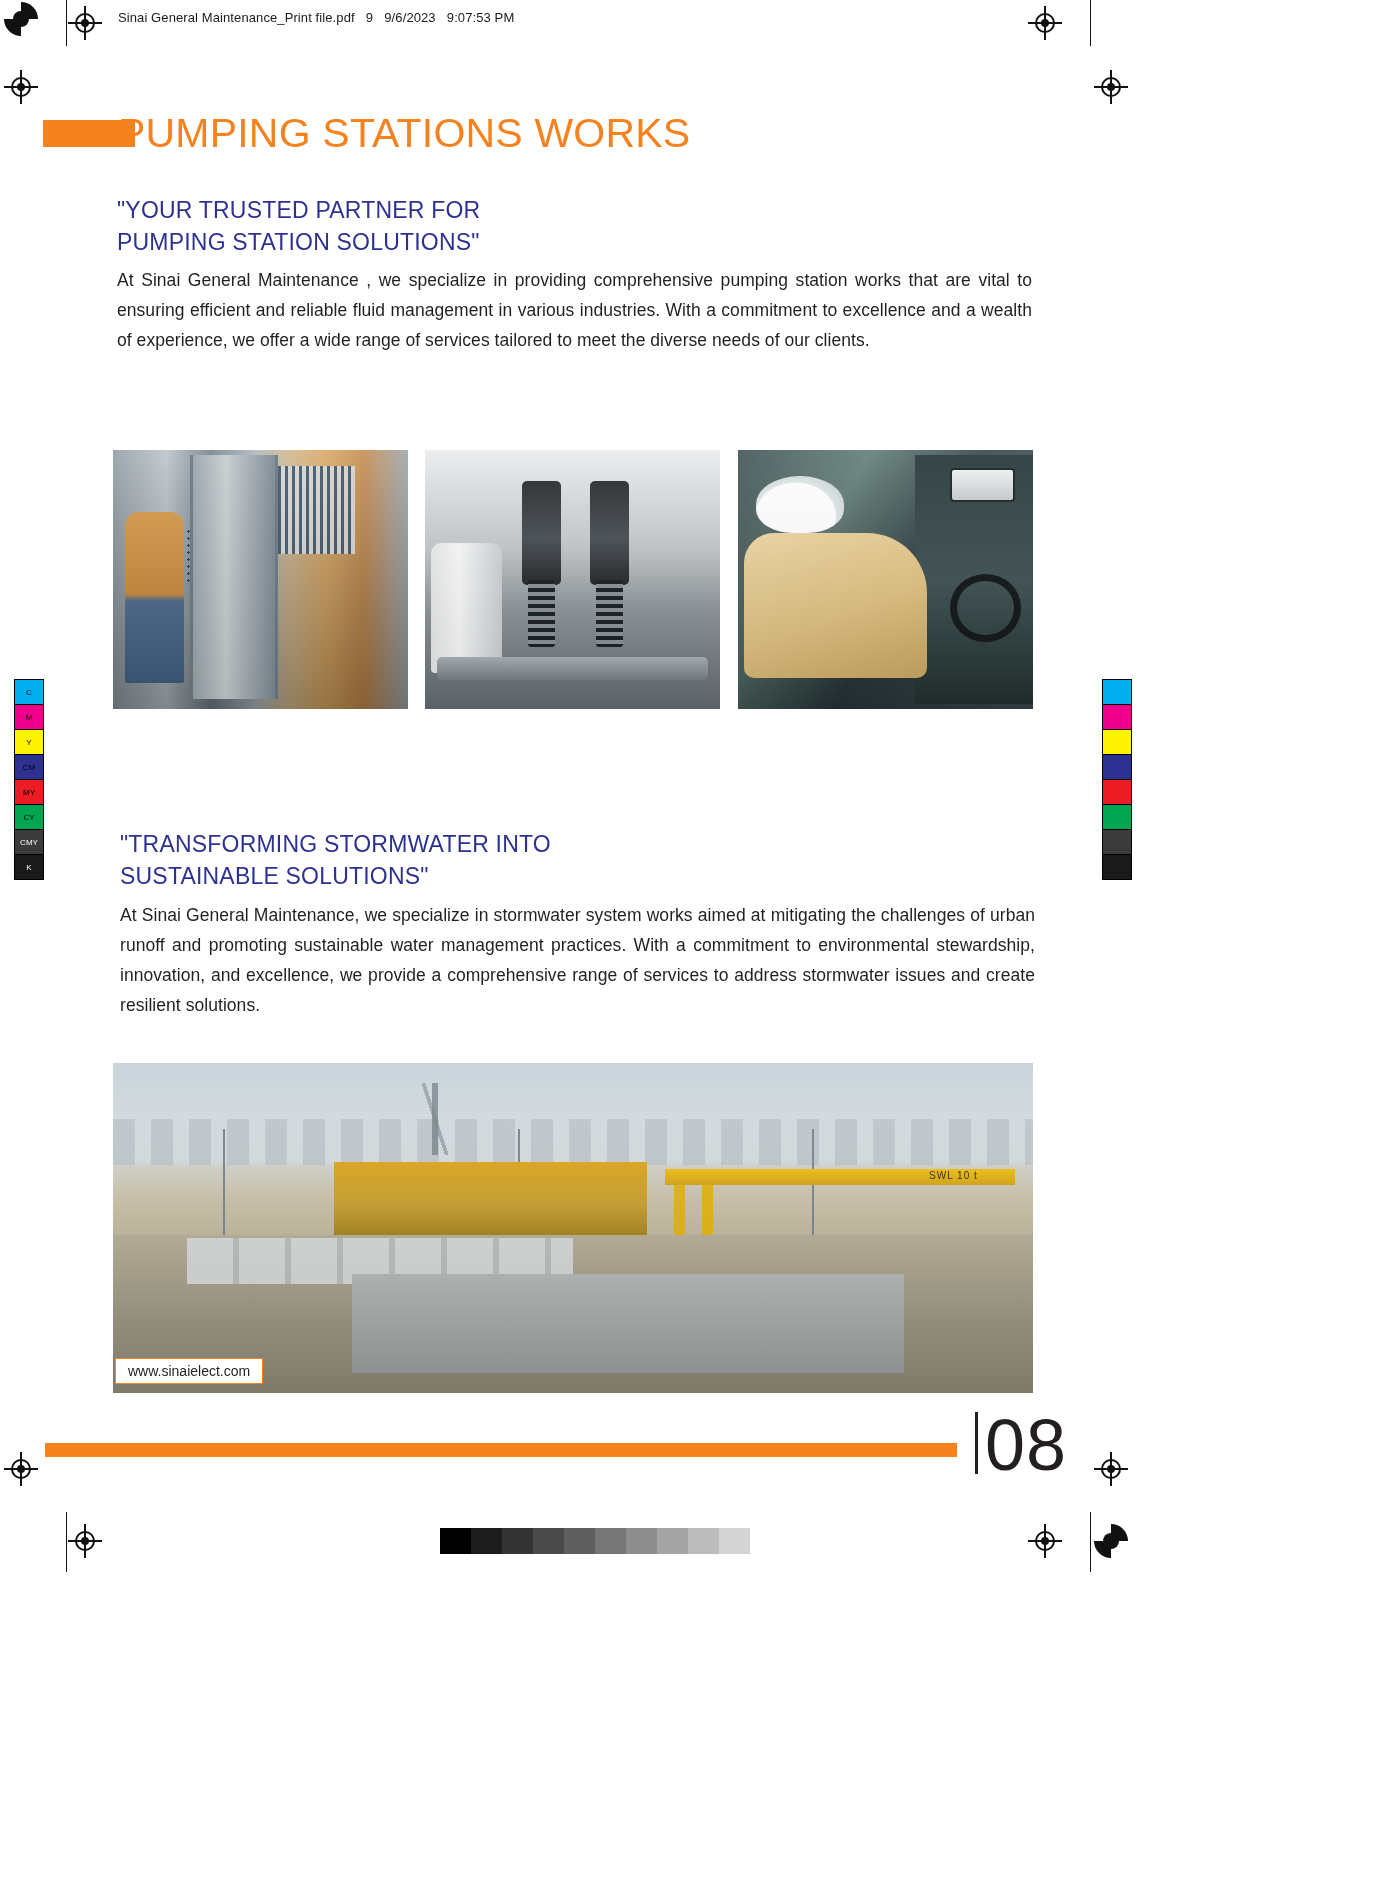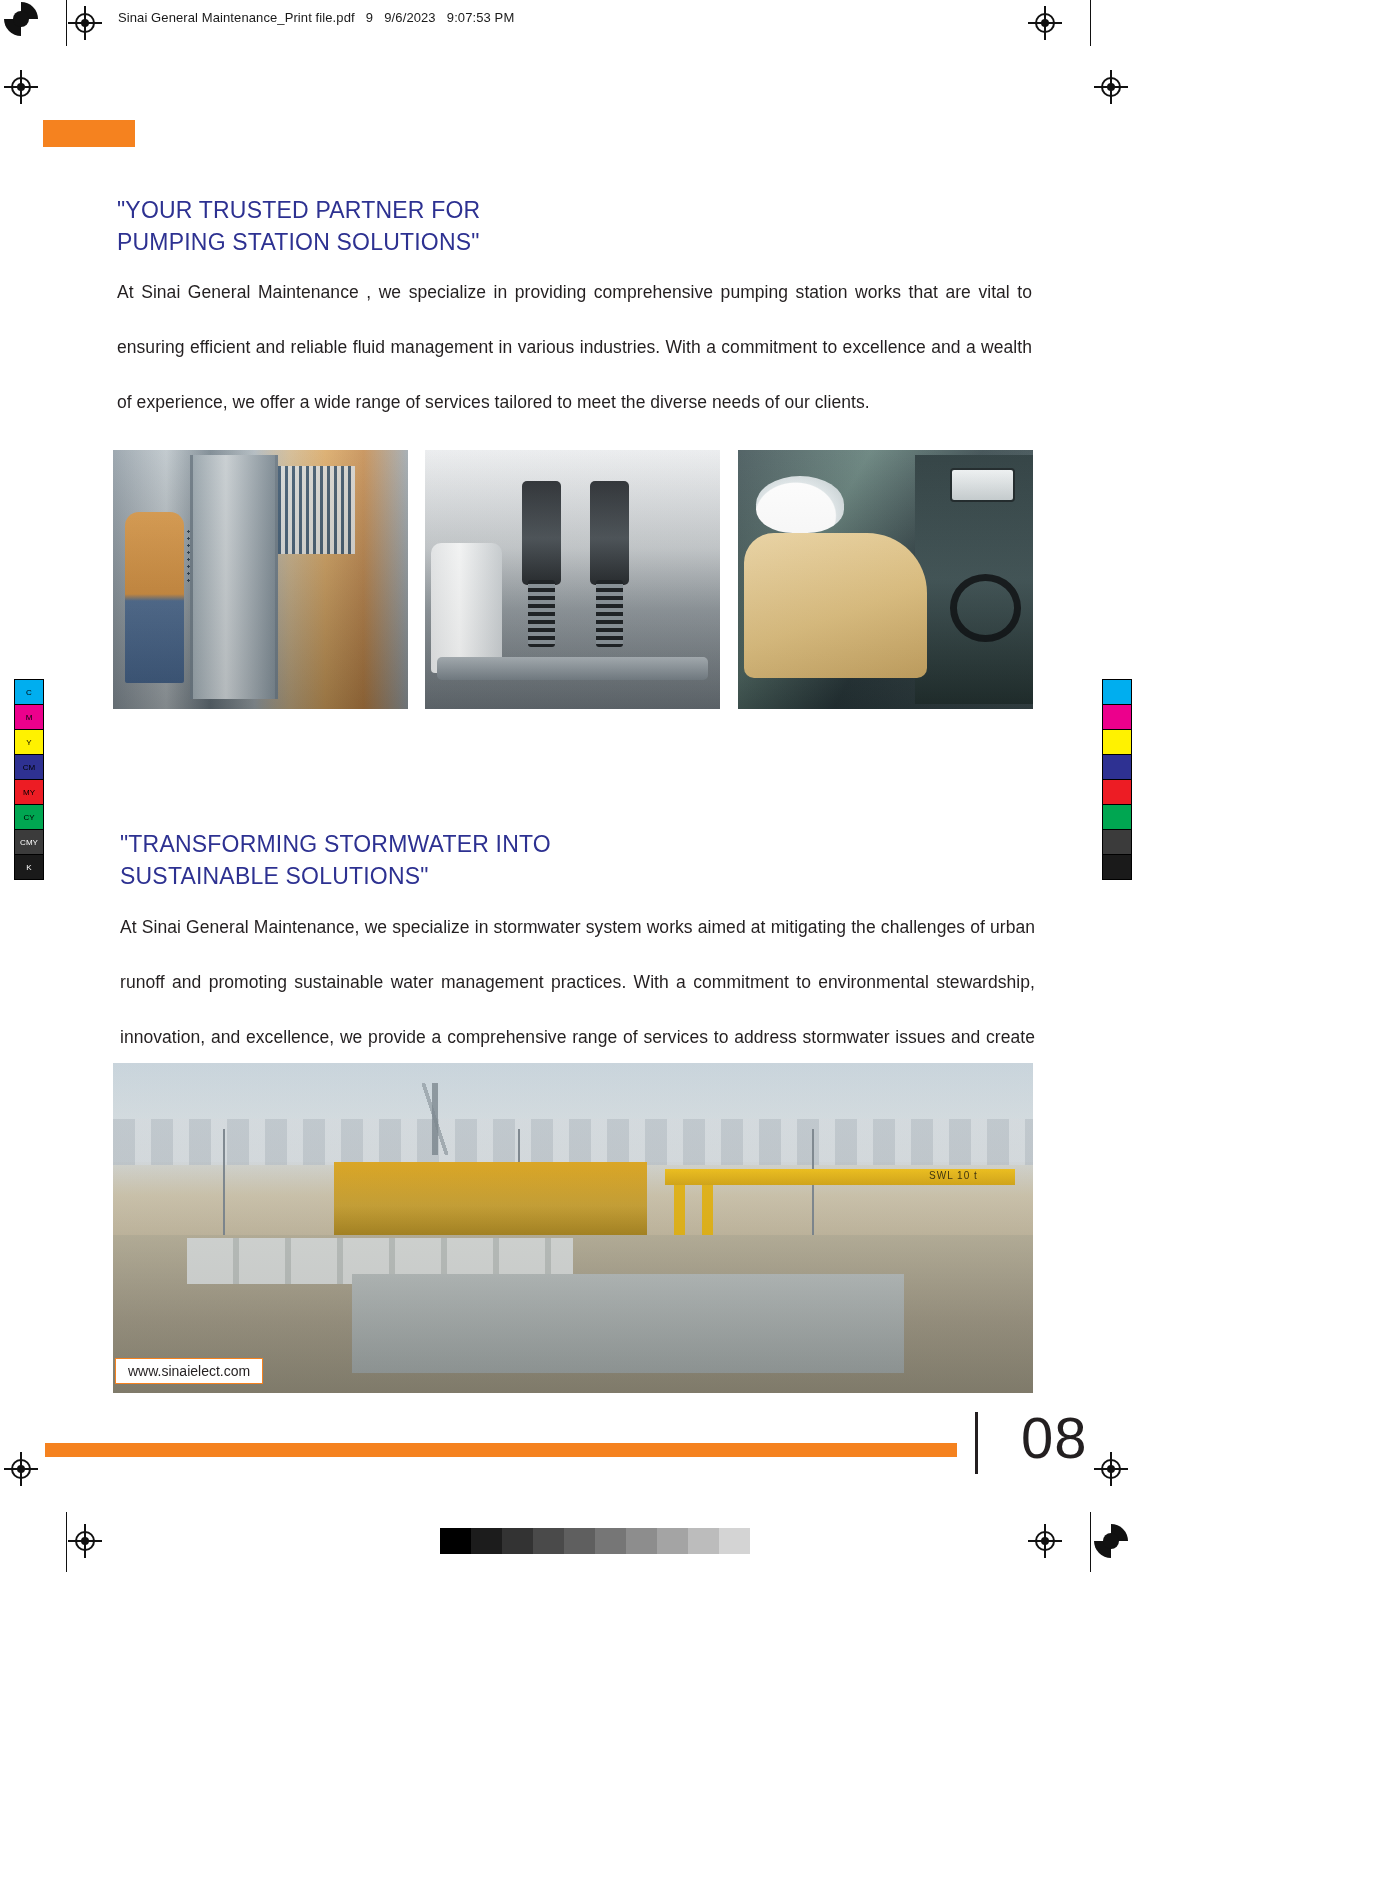--- a/index.html
+++ b/index.html
@@ -73,21 +73,21 @@
 
   .subhead {
     position: absolute;
     font-size: 23px; line-height: 32px; color: #2D3191;
     font-weight: 400; letter-spacing: .2px; white-space: pre-line;
     font-family: "Liberation Sans", sans-serif;
   }
 
   .body-copy {
     position: absolute;
-    font-size: 17.5px; line-height: 55px; color: #231f20;
+    font-size: 17.5px; line-height: 30px; color: #231f20;
     text-align: justify; letter-spacing: .05px;
     font-family: "Liberation Sans", sans-serif;
   }
   .body-copy.jst { text-align: justify; text-justify: inter-word; }
 
   
   .photo { position: absolute; overflow: hidden; background: #cfd3d6; }
 
   .ph1 { background:
       linear-gradient(180deg, rgba(255,255,255,.10), rgba(0,0,0,.22)),
@@ -175,22 +175,22 @@
       background: linear-gradient(180deg, rgba(255,255,255,.05), rgba(0,0,0,.10)); }
 
   
   .footer-bar { position: absolute; height: 14px; background: #F5821F; }
   .url-pill {
     position: absolute; background: #fff; border: 1px solid #F5821F;
     padding: 4px 12px; font-size: 14px; color: #231f20;
     font-family: "Liberation Sans", sans-serif; white-space: nowrap;
   }
   .page-no {
-    position: absolute; font-size: 58px; color: #231f20; font-weight: 400;
-    letter-spacing: 1px; font-family: "Liberation Sans", sans-serif; margin-left: 36px;
+    position: absolute; font-size: 72px; color: #231f20; font-weight: 400;
+    letter-spacing: 1px; font-family: "Liberation Sans", sans-serif;
   }
   .page-no-rule { position: absolute; width: 3px; background: #231f20; }
 </style>
 </head>
 <body>
 
 <div class="proof-sheet">
 
   <div class="reg-solid" style="left:4px; top:2px;">
       <div class="inner"></div>
@@ -284,20 +284,21 @@
       <div style="background: rgb(118, 118, 118);"></div>
       <div style="background: rgb(141, 141, 141);"></div>
       <div style="background: rgb(164, 164, 164);"></div>
       <div style="background: rgb(188, 188, 188);"></div>
       <div style="background: rgb(212, 212, 212);"></div>
     </div>
 
   <div class="page">
 
     <div class="title-bar" style="left:43px; top:120px;"></div>
+    <div class="section-title" style="left:118px; top:110px;">PUMPING STATIONS WORKS</div>
 
     <div class="subhead" style="left:117px; top:194px; width:700px;">"YOUR TRUSTED PARTNER FOR
 PUMPING STATION SOLUTIONS"</div>
 
     <div class="body-copy jst" style="left:117px; top:265px; width:915px;">At Sinai General Maintenance , we specialize in providing comprehensive pumping station works that are vital to ensuring efficient and reliable fluid management in various industries. With a commitment to excellence and a wealth of experience, we offer a wide range of services tailored to meet the diverse needs of our clients.</div>
 
     <div class="photo ph1" style="left:113px; top:450px; width:295px; height:259px;">
       <div class="cab"></div>
         <div class="wires"></div>
         <div class="grate"></div>

